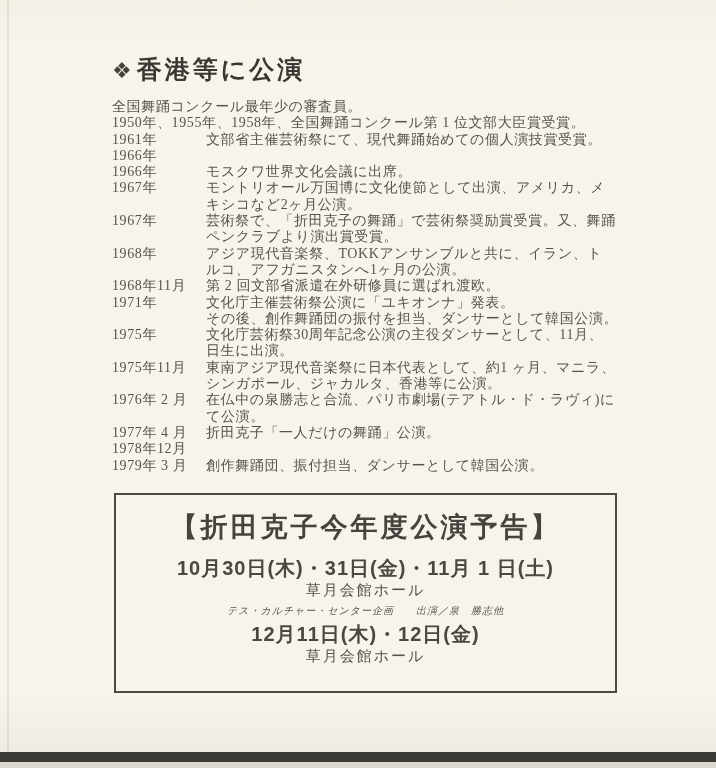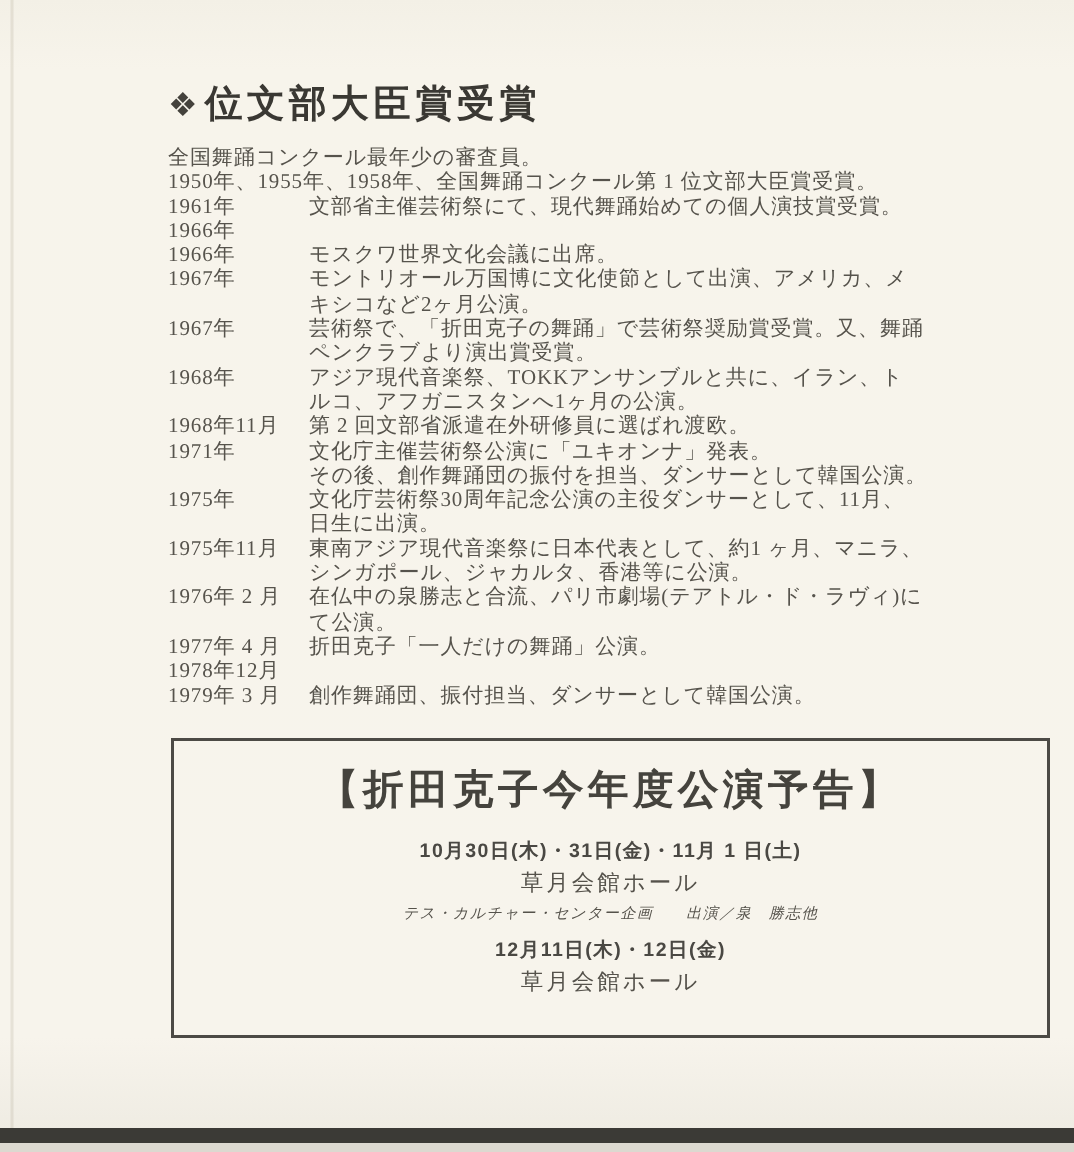--- a/index.html
+++ b/index.html
@@ -18,45 +18,45 @@
     margin:0 0 13px 0;font-family:"Liberation Sans","DejaVu Sans",sans-serif;
     font-weight:bold;font-size:25px;letter-spacing:3px;color:#3a3833;line-height:30px;
   }
   .title .diamond{margin-right:2px;font-size:22px;color:#44423c;}
   .bio{font-size:14px;line-height:16.3px;letter-spacing:0.6px;color:#56534c;}
   .intro{white-space:pre-wrap;}
   .row{display:flex;align-items:flex-start;}
   .yr{flex:0 0 94px;white-space:pre;}
   .tx{flex:1;white-space:pre-wrap;}
   .notice{
-    box-sizing:border-box;width:586px;margin:19px 0 0 2px;
+    box-sizing:border-box;width:503px;margin:19px 0 0 2px;
     border:2px solid #4c4a45;background:transparent;
     text-align:center;padding:13px 10px 24px 10px;color:#4c4a45;
   }
   .n-title{
     font-family:"Liberation Sans","DejaVu Sans",sans-serif;font-weight:bold;
     font-size:27px;letter-spacing:3px;color:#45433d;line-height:38px;margin-bottom:11px;
   }
   .n-dates{
     font-family:"Liberation Sans","DejaVu Sans",sans-serif;font-weight:bold;
-    font-size:13px;letter-spacing:1px;color:#4a4843;line-height:22px;
+    font-size:20px;letter-spacing:1px;color:#4a4843;line-height:22px;
   }
   .n-venue{font-size:15px;letter-spacing:2px;line-height:22px;color:#55524b;}
   .n-credit{font-size:10px;letter-spacing:1px;line-height:20px;color:#55524b;margin-top:0;font-style:italic;}
   .n2{margin-top:2px;}
   .band{position:absolute;left:0;bottom:6px;width:716px;height:10px;background:#3b3a36;}
   .below-band{position:absolute;left:0;bottom:0;width:716px;height:6px;background:#dcd9d0;}
 </style>
 </head>
 <body>
 
 <div class="page">
   <div class="content">
 
-    <h1 class="title"><span class="diamond">❖</span><span>位文部大臣賞受賞</span></h1>
+    <h1 class="title"><span class="diamond">❖</span><span>香港等に公演</span></h1>
 
     <div class="bio">
       <div class="intro">全国舞踊コンクール最年少の審査員。</div>
       <div class="intro">1950年、1955年、1958年、全国舞踊コンクール第 1 位文部大臣賞受賞。</div>
 
       <div class="row">
         <span class="yr">1961年</span>
         <span class="tx">文部省主催芸術祭にて、現代舞踊始めての個人演技賞受賞。</span>
       </div>
       <div class="row">

